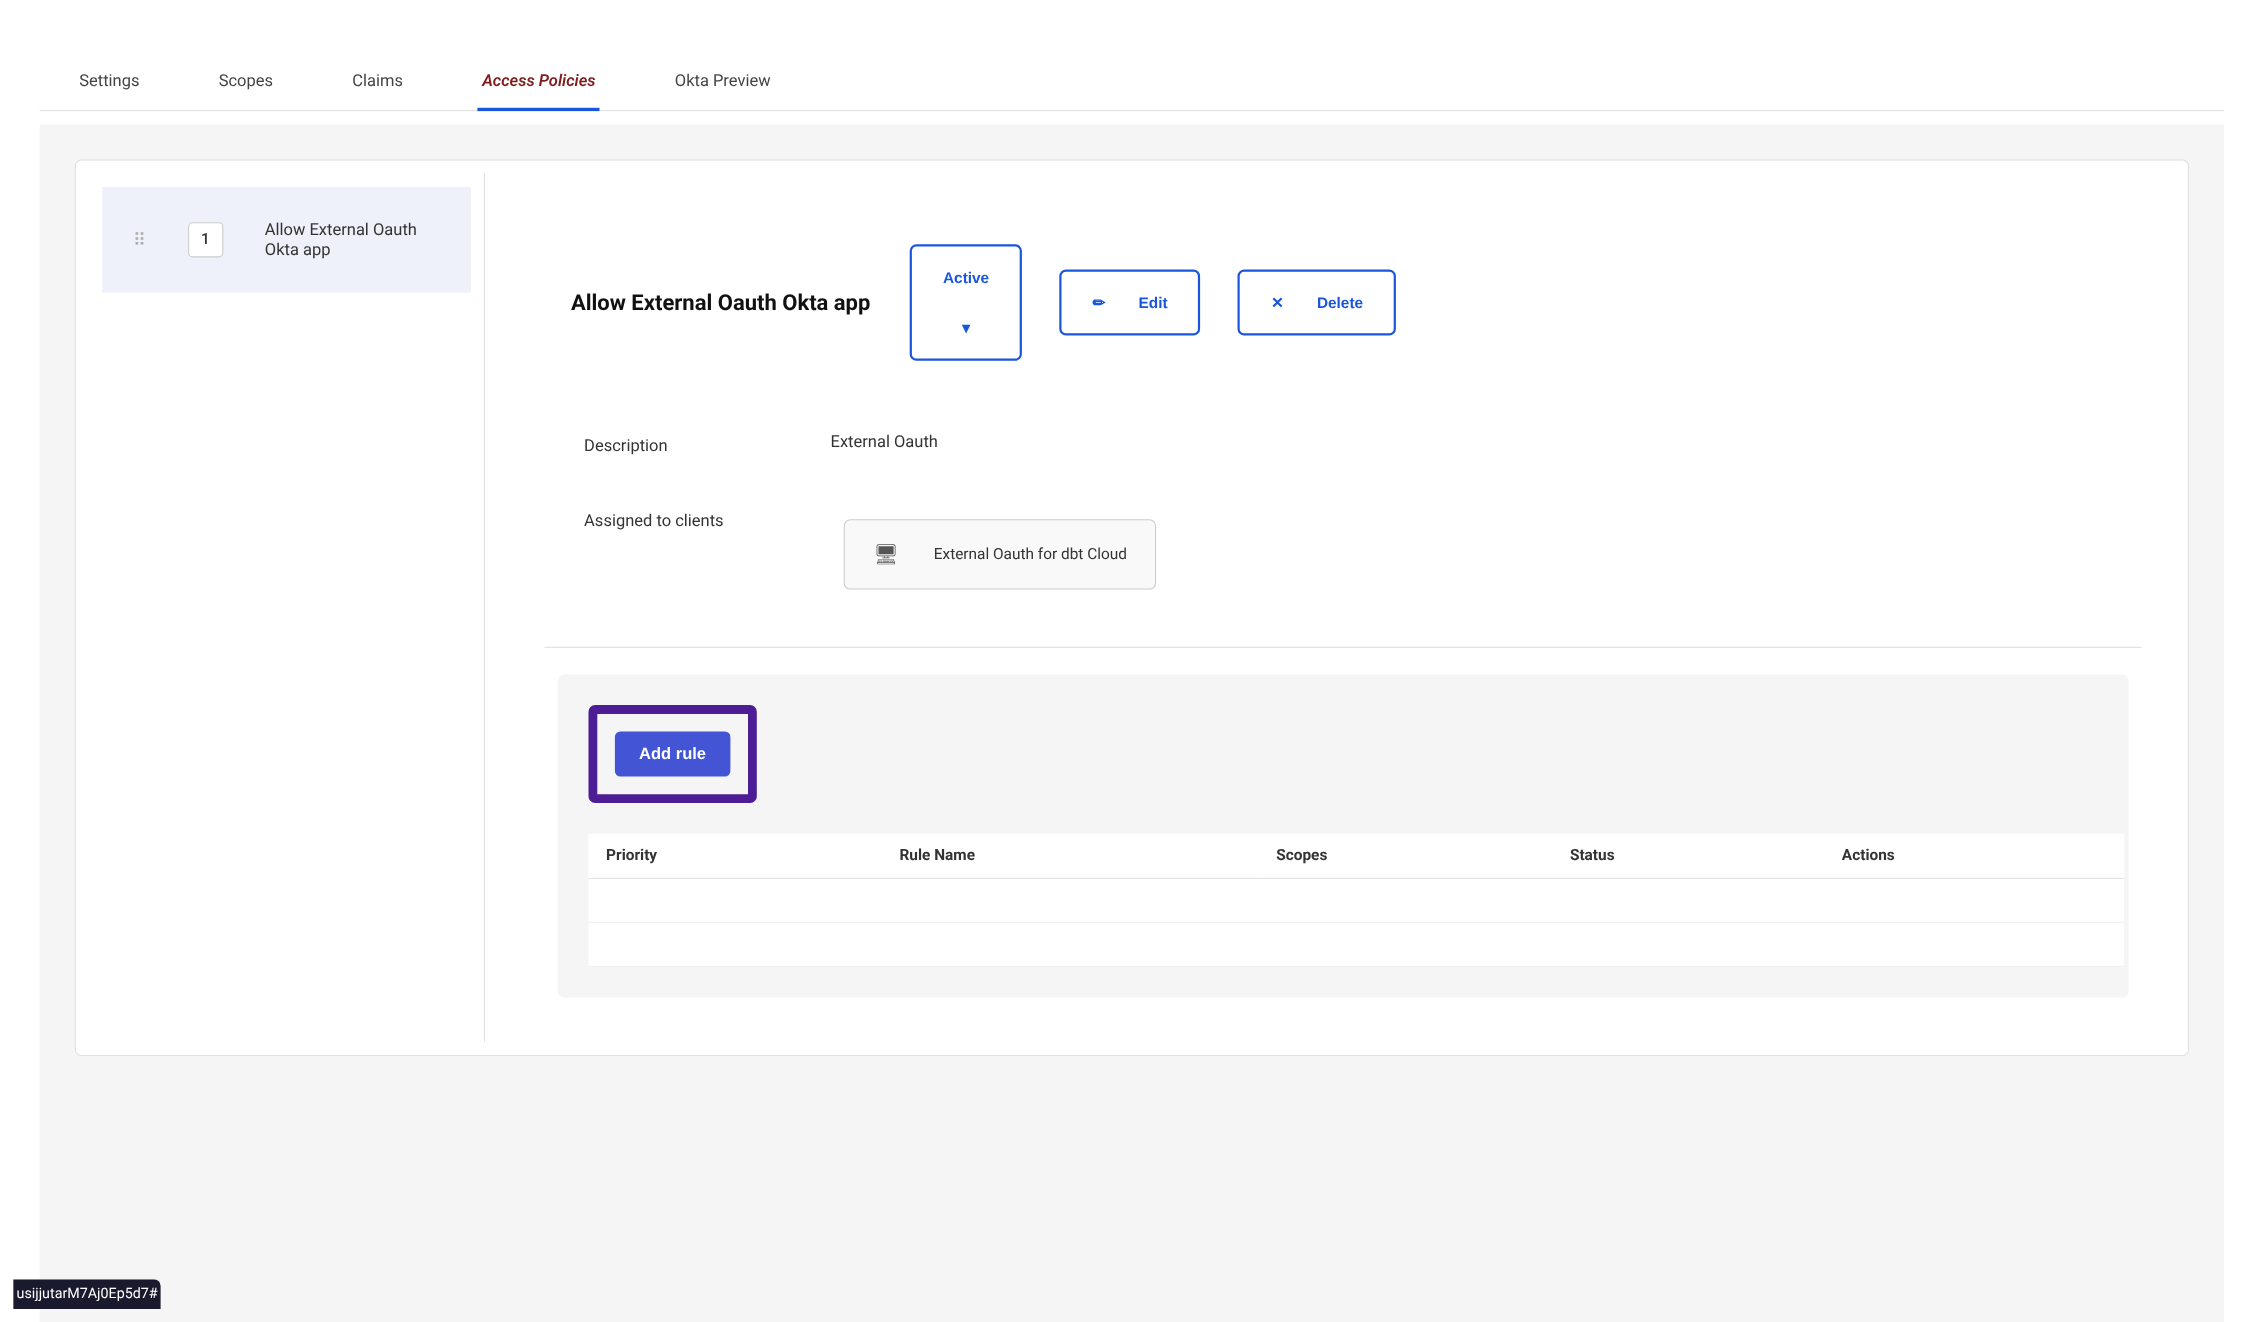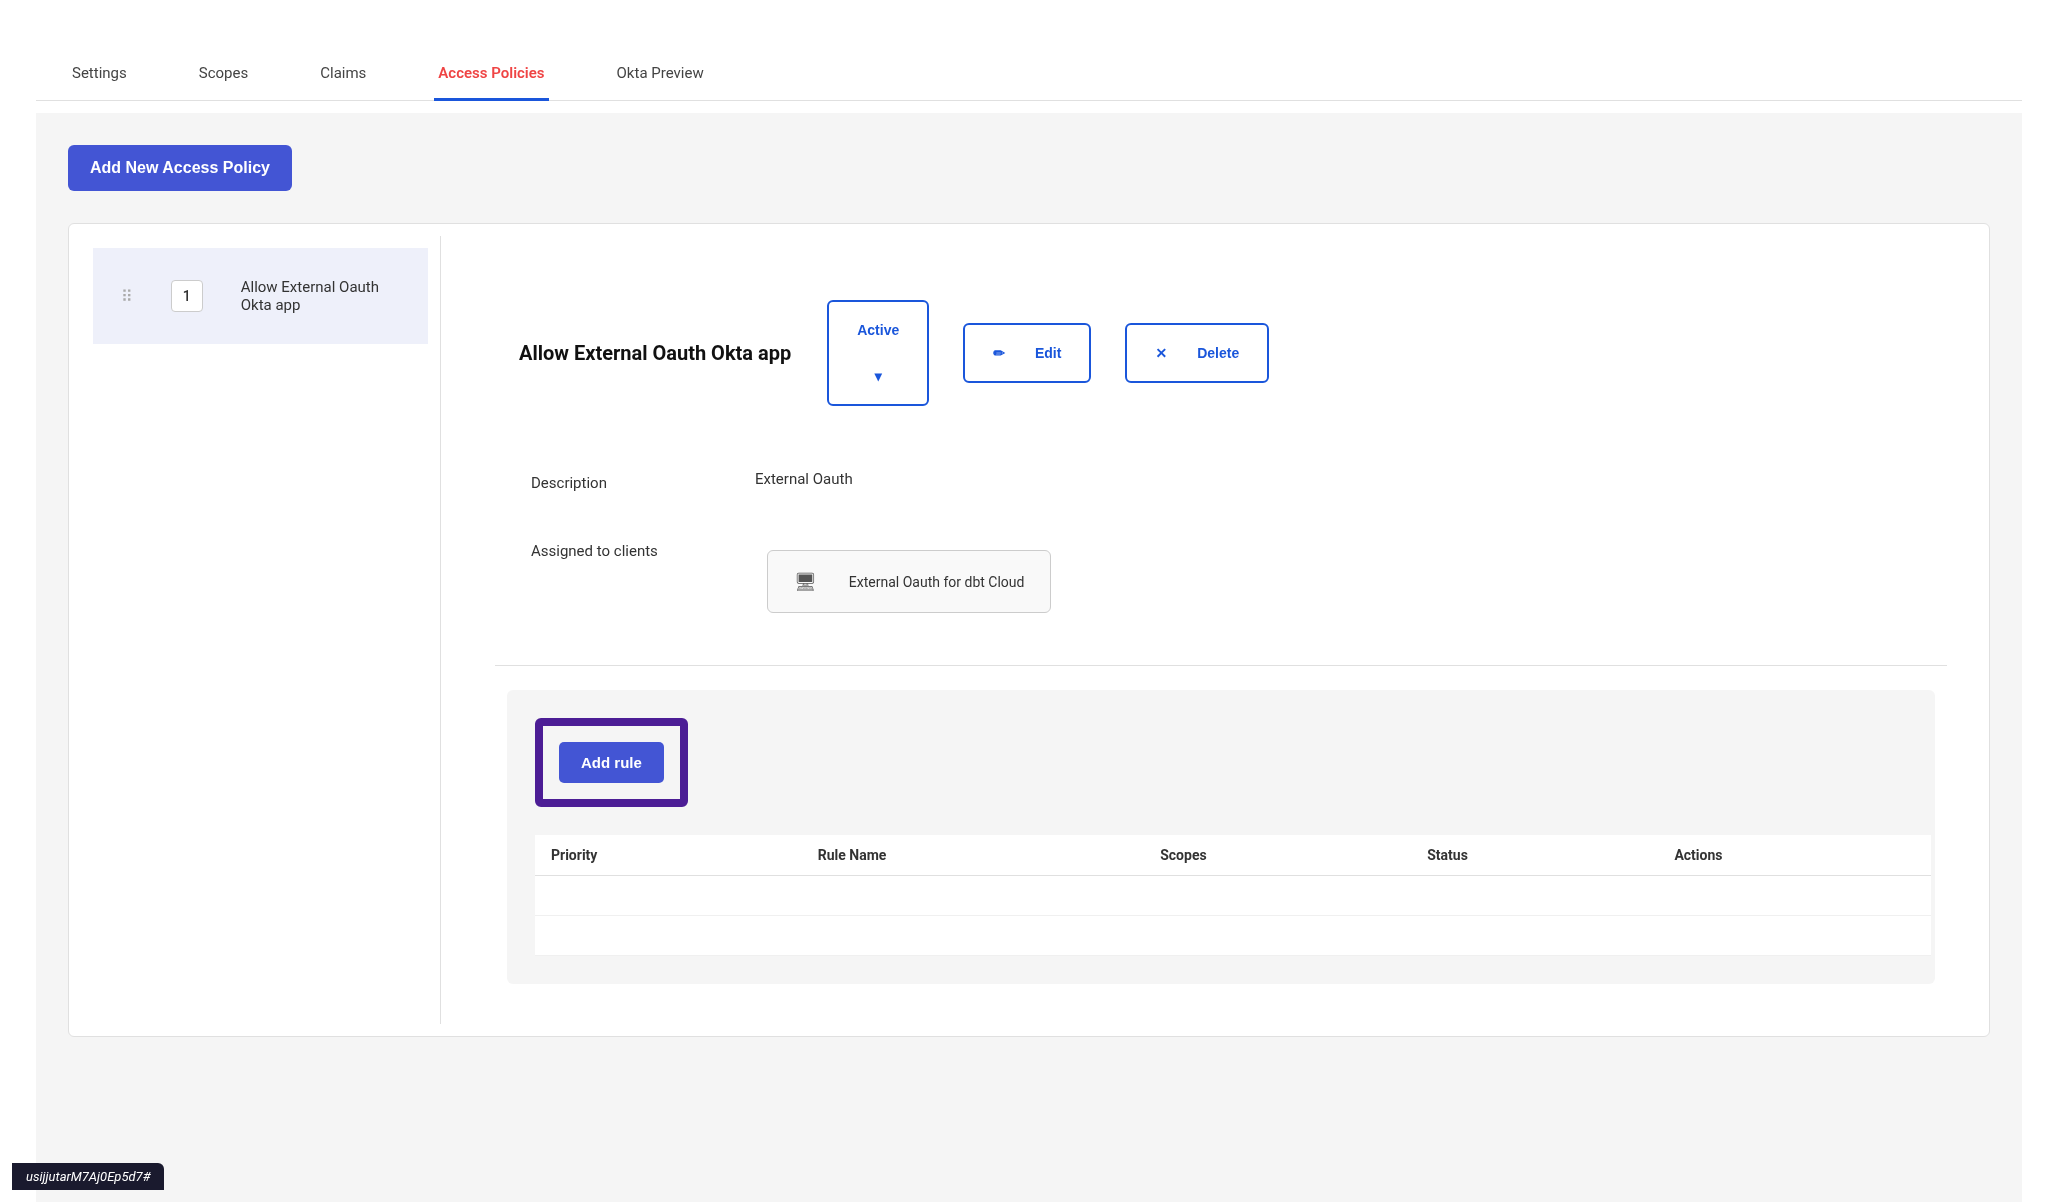--- a/index.html
+++ b/index.html
@@ -27,23 +27,24 @@
       padding: 16px 4px;
       font-size: 15px;
       color: #444;
       cursor: pointer;
       border-bottom: 3px solid transparent;
       margin-bottom: -1px;
       white-space: nowrap;
     }
 
     .nav-tab.active {
-      color: #ef4444;
+      color: #7f1d1d;
       border-bottom-color: #1a56db;
       font-weight: 600;
+      font-style: italic;
     }
 
     .page-content {
       padding: 20px;
       background: #f5f5f5;
       min-height: calc(100vh - 53px);
     }
 
     .add-policy-btn {
       background: #4355d4;
@@ -266,39 +267,37 @@
       color: #333;
       border-bottom: 1px solid #f0f0f0;
     }
 
     .status-bar {
       position: fixed;
       bottom: 0;
       left: 0;
       background: #1a1a2e;
       color: #fff;
-      padding: 6px 14px;
+      padding: 6px 3px;
       font-size: 13px;
       border-radius: 0 6px 0 0;
-      font-style: italic;
     }
   </style>
 </head>
 <body>
 
 <nav class="top-nav">
   <div class="nav-tab">Settings</div>
   <div class="nav-tab">Scopes</div>
   <div class="nav-tab">Claims</div>
   <div class="nav-tab active">Access Policies</div>
   <div class="nav-tab">Okta Preview</div>
 </nav>
 
 <div class="page-content">
-  <button class="add-policy-btn">Add New Access Policy</button>
 
   <div class="main-layout">
 
     <div class="sidebar">
       <div class="sidebar-item">
         <span class="drag-handle">⠿</span>
         <div class="item-number">1</div>
         <div class="item-name">Allow External Oauth<br>Okta app</div>
       </div>
     </div>

